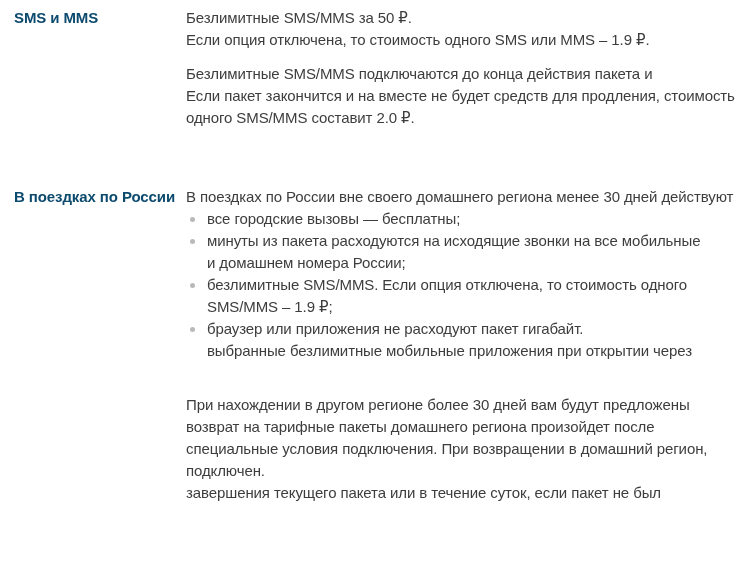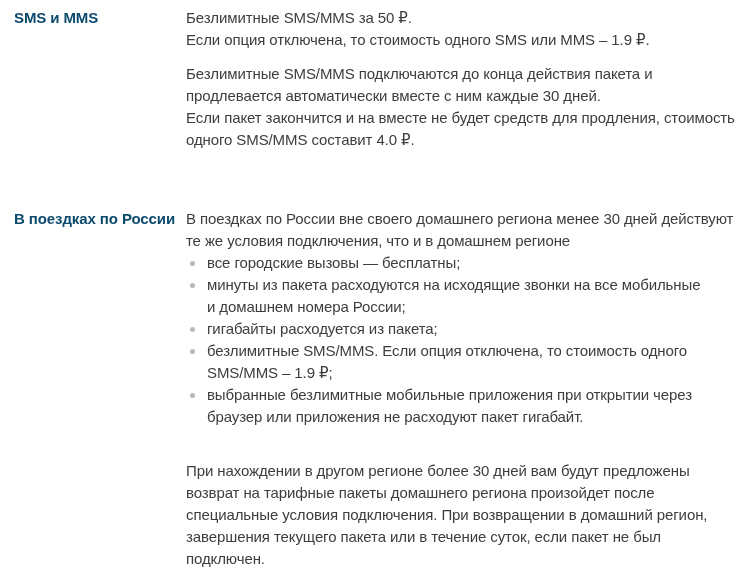--- a/index.html
+++ b/index.html
@@ -73,68 +73,62 @@
     <div class="label-col">
       <div class="section-label">SMS и MMS</div>
     </div>
     <div class="body-col">
       <div class="paragraph">
         <div class="line">Безлимитные SMS/MMS за 50 ₽.</div>
         <div class="line">Если опция отключена, то стоимость одного SMS или MMS – 1.9 ₽.</div>
       </div>
       <div class="paragraph para-gap">
         <div class="line">Безлимитные SMS/MMS подключаются до конца действия пакета и</div>
-        <div class="line">продлевается автоматически вместе с ним каждые 30 дней.</div>
         <div class="line">Если пакет закончится и на вместе не будет средств для продления, стоимость</div>
-        <div class="line">одного SMS/MMS составит 4.0 ₽.</div>
+        <div class="line">одного SMS/MMS составит 2.0 ₽.</div>
       </div>
     </div>
   </div>
 
   <div class="section section-2">
     <div class="label-col">
       <div class="section-label">В поездках по России</div>
     </div>
     <div class="body-col">
 
       <div class="paragraph">
         <div class="line">В поездках по России вне своего домашнего региона менее 30 дней действуют</div>
-        <div class="line">те же условия подключения, что и в домашнем регионе</div>
       </div>
 
       <div class="bullet-list">
         <div class="bullet-item">
           <span class="dot"></span>
           <div class="line">все городские вызовы — бесплатны;</div>
         </div>
         <div class="bullet-item">
           <span class="dot"></span>
           <div class="line">минуты из пакета расходуются на исходящие звонки на все мобильные</div>
           <div class="line">и домашнем номера России;</div>
         </div>
         <div class="bullet-item">
           <span class="dot"></span>
-          <div class="line">гигабайты расходуется из пакета;</div>
-        </div>
-        <div class="bullet-item">
-          <span class="dot"></span>
           <div class="line">безлимитные SMS/MMS. Если опция отключена, то стоимость одного</div>
           <div class="line">SMS/MMS – 1.9 ₽;</div>
         </div>
         <div class="bullet-item">
           <span class="dot"></span>
+          <div class="line">браузер или приложения не расходуют пакет гигабайт.</div>
           <div class="line">выбранные безлимитные мобильные приложения при открытии через</div>
-          <div class="line">браузер или приложения не расходуют пакет гигабайт.</div>
         </div>
       </div>
 
       <div class="paragraph outro-gap">
         <div class="line">При нахождении в другом регионе более 30 дней вам будут предложены</div>
         <div class="line">возврат на тарифные пакеты домашнего региона произойдет после</div>
         <div class="line">специальные условия подключения. При возвращении в домашний регион,</div>
+        <div class="line">подключен.</div>
         <div class="line">завершения текущего пакета или в течение суток, если пакет не был</div>
-        <div class="line">подключен.</div>
       </div>
 
     </div>
   </div>
 
 </div>
 
 </body></html>

